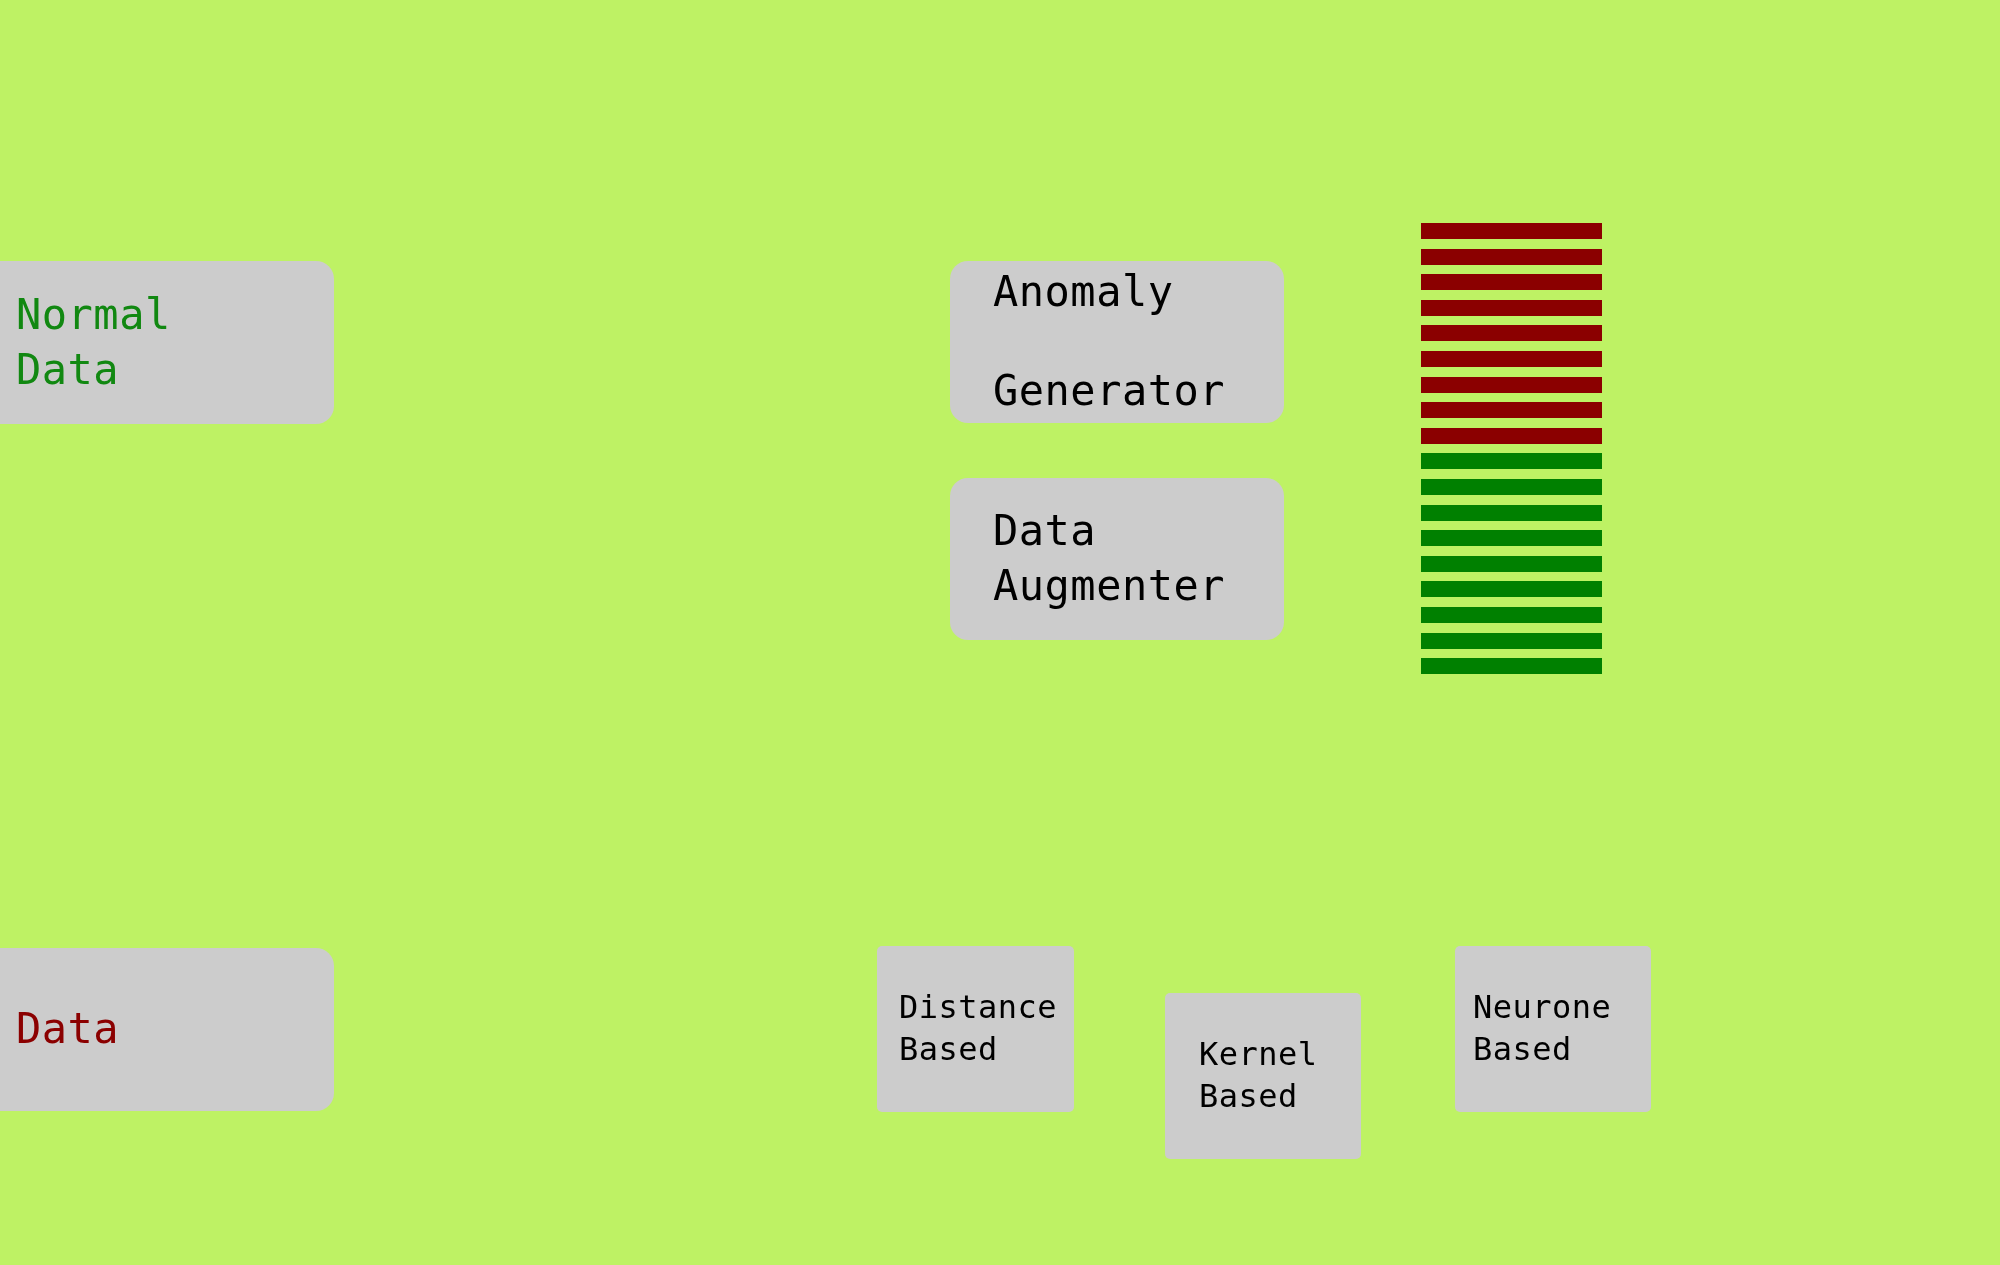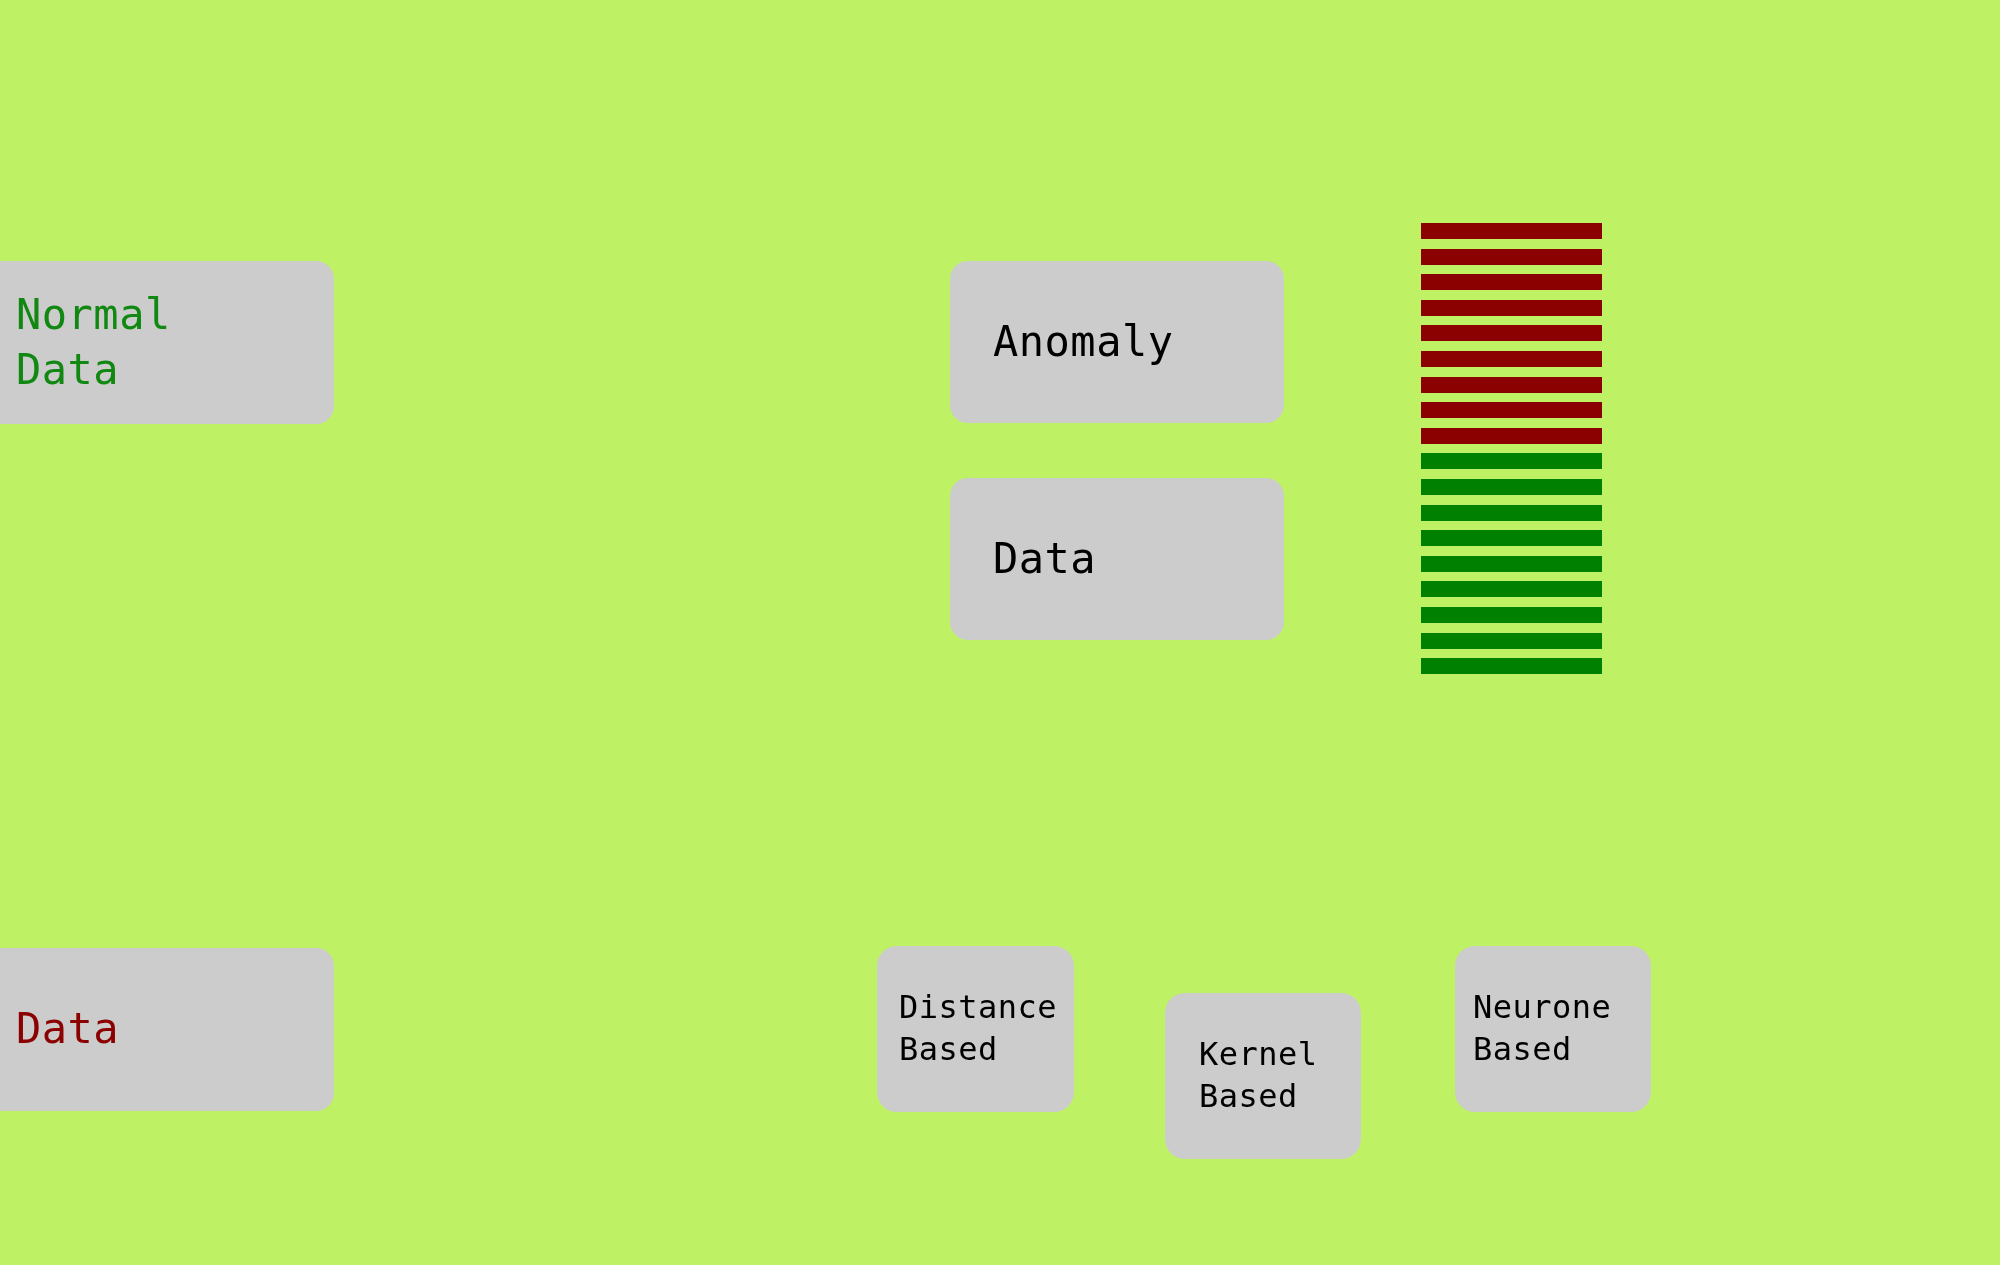--- a/index.html
+++ b/index.html
@@ -70,21 +70,21 @@
     height: 162px;
     padding-left: 43px;
     font-size: 42px;
   }
 
   
   .detector {
     top: 946px;
     height: 166px;
     font-size: 32px;
-    border-radius: 20px;
+    border-radius: 5px;
     padding-left: 22px;
   }
   #node-distance-based { left: 877px; width: 197px; }
   #node-kernel-based   { left: 1165px; width: 196px; padding-left: 34px; margin-top: 47px; }
   #node-neurone-based  { left: 1455px; width: 196px; padding-left: 18px; }
 
   
   #stripe-block {
     position: absolute;
     left: 1421px;
@@ -108,24 +108,26 @@
     <span class="line">Normal</span>
     <span class="line">Data</span>
   </div>
 
   <div class="node" id="node-abnormal-data">
     <span class="line">Data</span>
   </div>
 
   <div class="node" id="node-anomaly-generator">
     <span class="line">Anomaly</span>
+    <span class="line">Generator</span>
   </div>
 
   <div class="node" id="node-data-augmenter">
     <span class="line">Data</span>
+    <span class="line">Augmenter</span>
   </div>
 
   <div class="node detector" id="node-distance-based">
     <span class="line">Distance</span>
     <span class="line">Based</span>
   </div>
 
   <div class="node detector" id="node-kernel-based">
     <span class="line">Kernel</span>
     <span class="line">Based</span>

